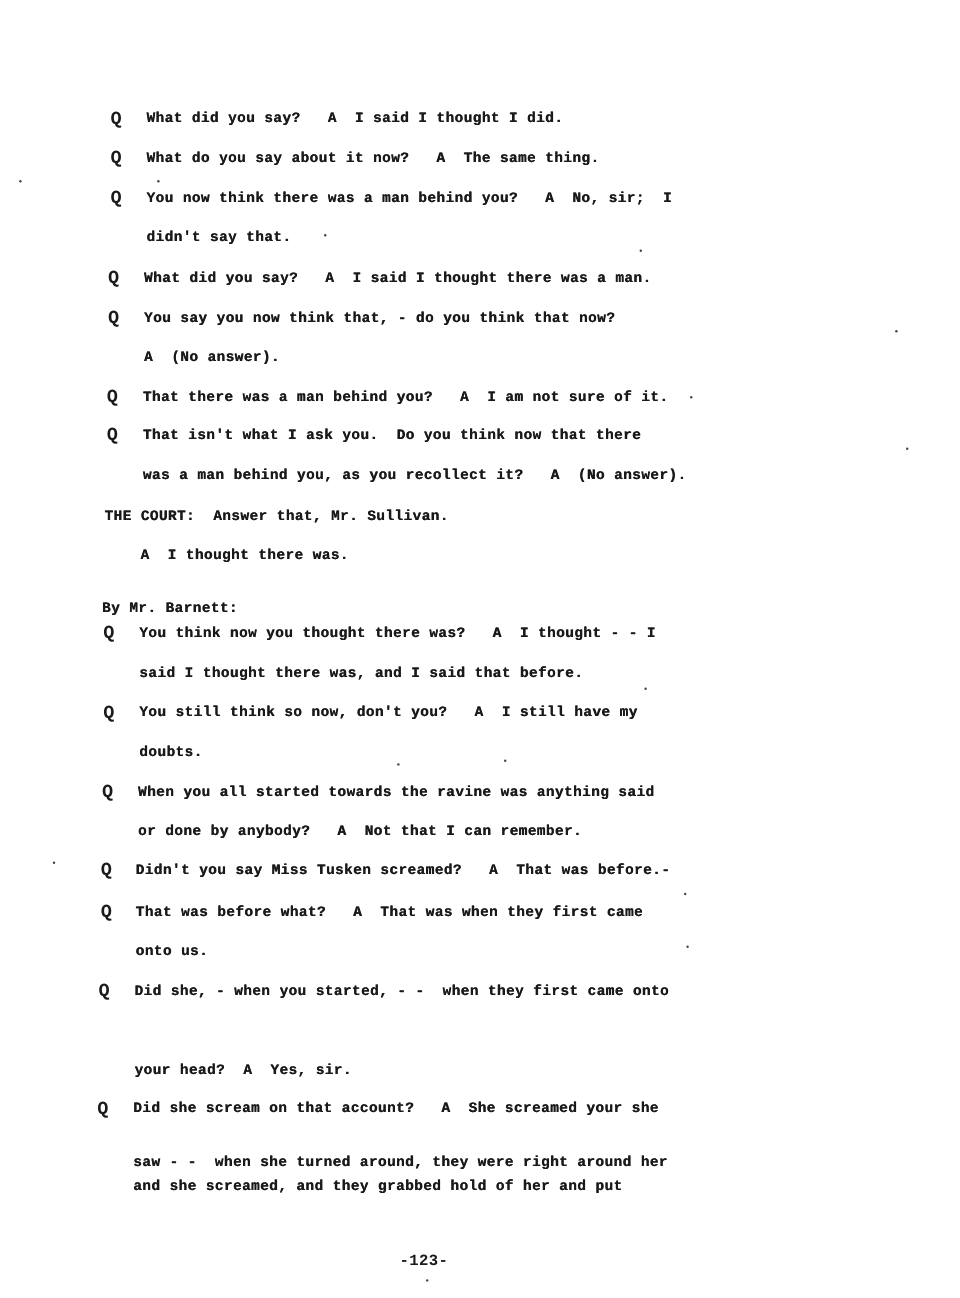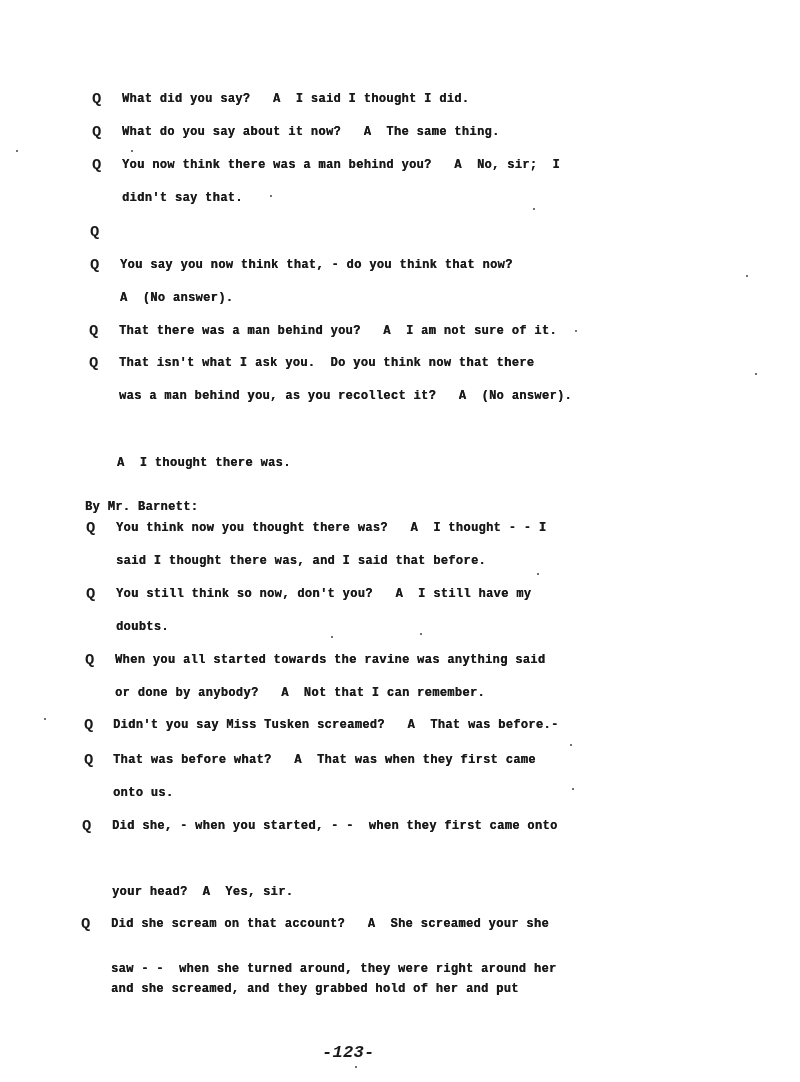--- a/index.html
+++ b/index.html
@@ -32,27 +32,26 @@
     }
     .marker {
       position: absolute;
       white-space: pre;
       font-size: 15.5px;
       font-weight: bold;
       line-height: 18px;
     }
     .page-number {
       position: absolute;
-      left: 322px;
+      left: 333px;
       top: 1043px;
-      font-size: 17px;
+      font-size: 13px;
       font-weight: bold;
       letter-spacing: 0.3px;
       white-space: pre;
-      font-style: italic;
     }
     .speck {
       position: absolute;
       width: 2px;
       height: 2px;
       background: #444;
       border-radius: 1px;
     }
   </style>
 </head>
@@ -65,34 +64,36 @@
 
   <span class="marker" style="left:92px;top:123px;">Q</span>
   <span class="line" style="left:122px;top:123px;">What do you say about it now?   A  The same thing.</span>
 
   <span class="marker" style="left:92px;top:156px;">Q</span>
   <span class="line" style="left:122px;top:156px;">You now think there was a man behind you?   A  No, sir;  I</span>
 
   <span class="line" style="left:122px;top:189px;">didn't say that.</span>
 
   <span class="marker" style="left:90px;top:223px;">Q</span>
+  <span class="line" style="left:120px;top:223px;">What did you say?   A  I said I thought there was a man.</span>
 
   <span class="marker" style="left:90px;top:256px;">Q</span>
   <span class="line" style="left:120px;top:256px;">You say you now think that, - do you think that now?</span>
 
   <span class="line" style="left:120px;top:289px;">A  (No answer).</span>
 
   <span class="marker" style="left:89px;top:322px;">Q</span>
   <span class="line" style="left:119px;top:322px;">That there was a man behind you?   A  I am not sure of it.</span>
 
   <span class="marker" style="left:89px;top:354px;">Q</span>
   <span class="line" style="left:119px;top:354px;">That isn't what I ask you.  Do you think now that there</span>
 
   <span class="line" style="left:119px;top:387px;">was a man behind you, as you recollect it?   A  (No answer).</span>
 
+  <span class="line" style="left:87px;top:421px;">THE COURT:  Answer that, Mr. Sullivan.</span>
 
   <span class="line" style="left:117px;top:454px;">A  I thought there was.</span>
 
   <span class="line" style="left:85px;top:498px;">By Mr. Barnett:</span>
 
   <span class="marker" style="left:86px;top:519px;">Q</span>
   <span class="line" style="left:116px;top:519px;">You think now you thought there was?   A  I thought - - I</span>
 
   <span class="line" style="left:116px;top:552px;">said I thought there was, and I said that before.</span>
 

